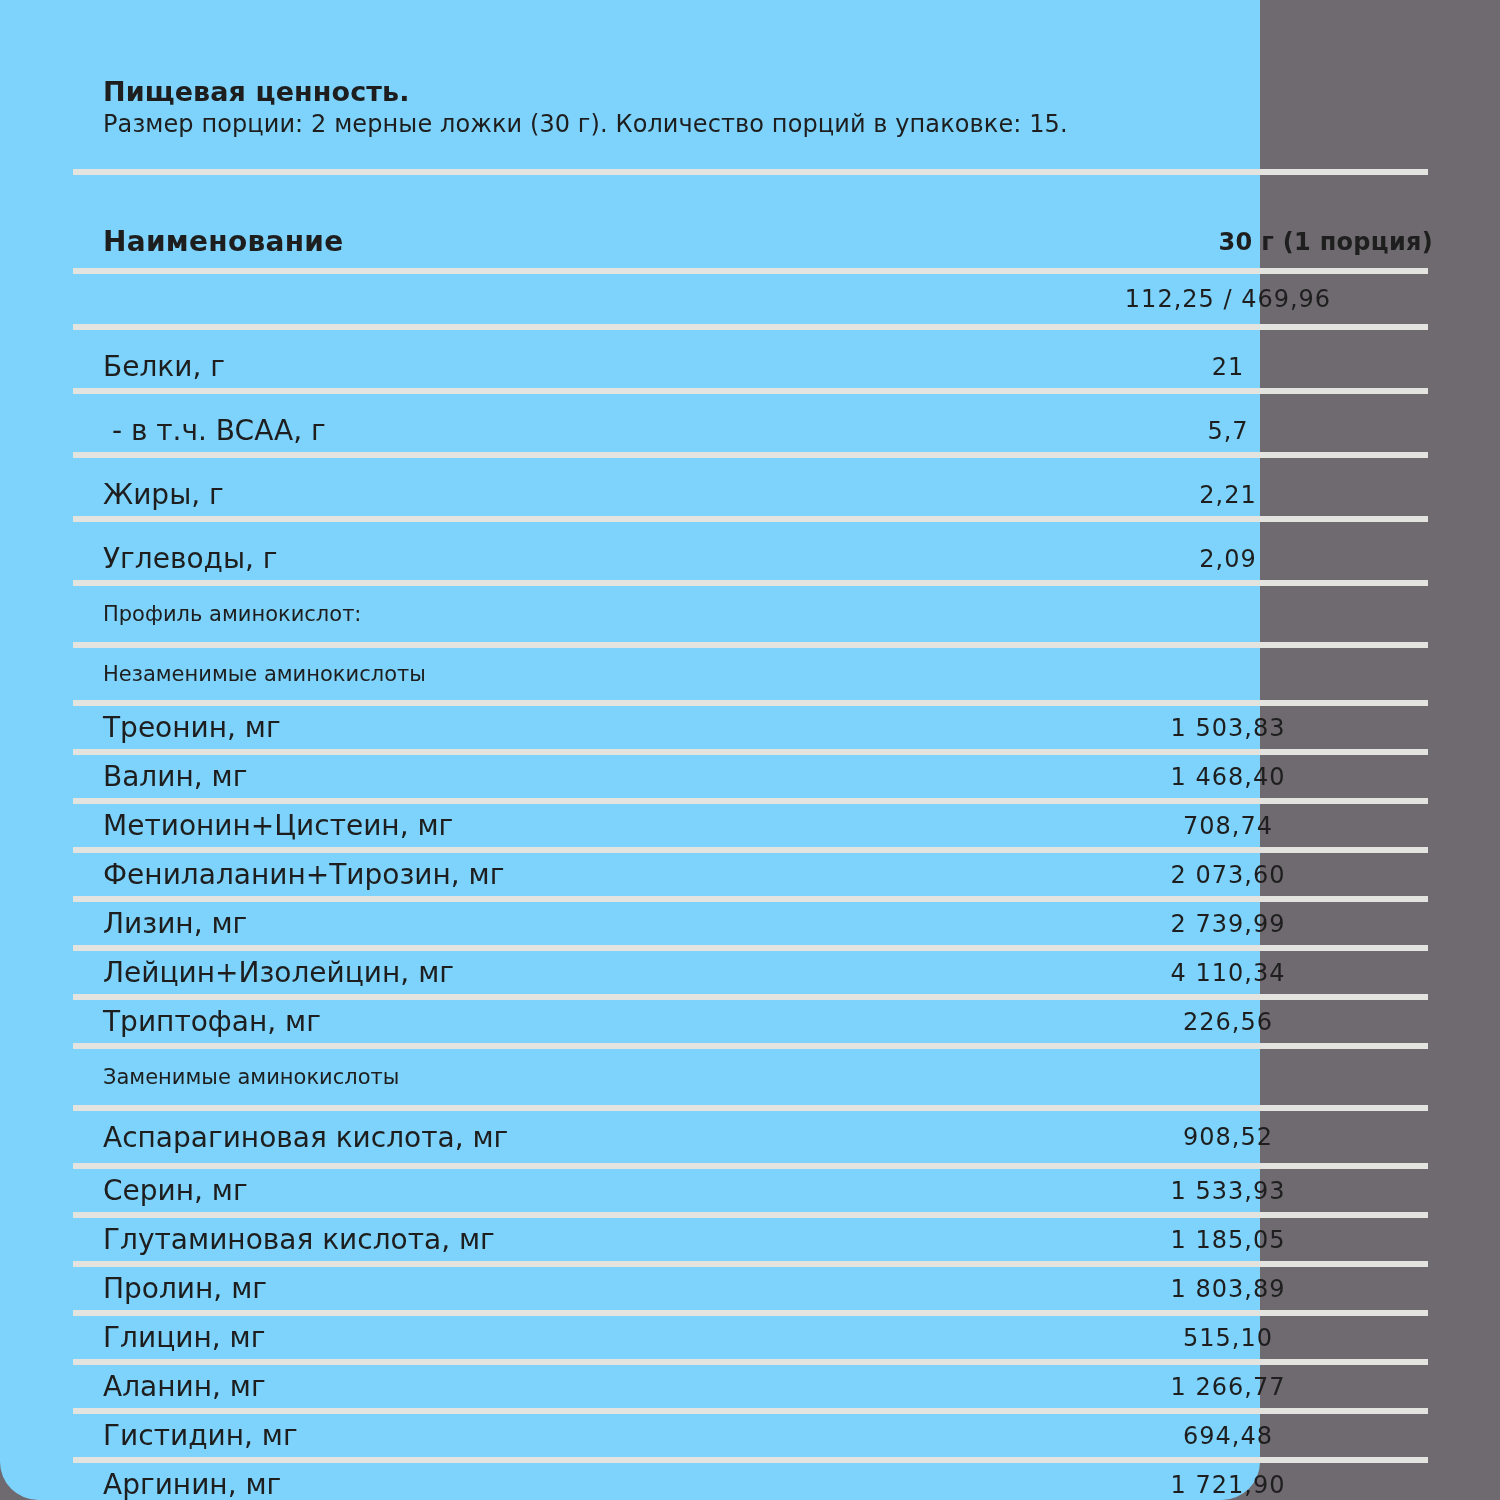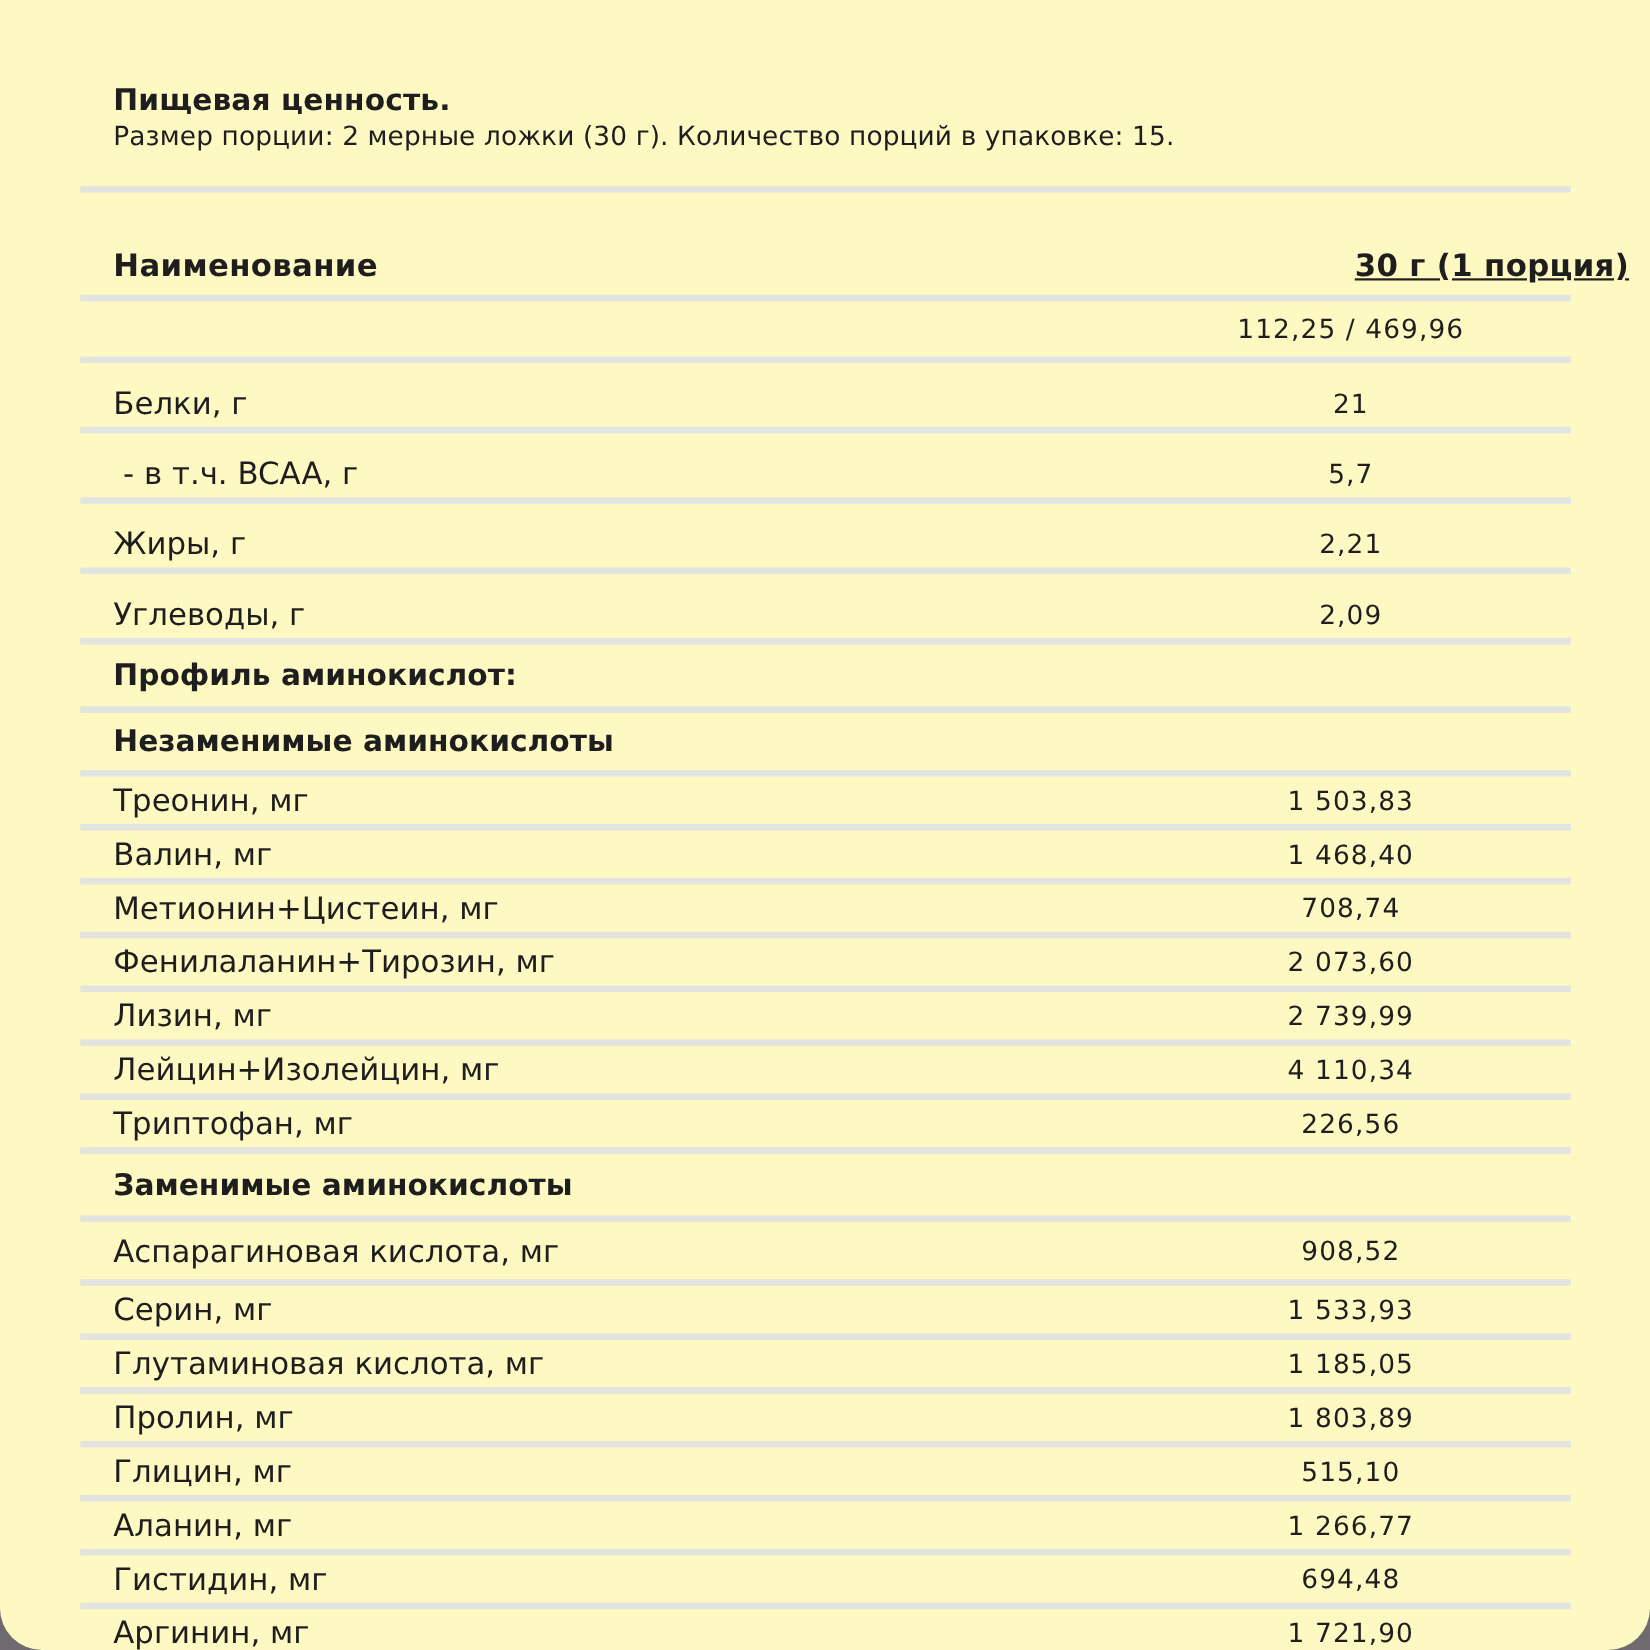--- a/index.html
+++ b/index.html
@@ -12,23 +12,23 @@
     background: #6e6a70;
     position: relative;
     overflow: hidden;
     font-family: "DejaVu Sans", sans-serif;
     color: #1c1c1c;
   }
   .card {
     position: absolute;
     left: 0;
     top: 0;
-    width: 1500px;
+    width: 1260px;
     height: 1500px;
-    background: #fef9c3;
+    background: #7dd3fc;
     border-radius: 0 0 38px 38px;
   }
   .heading {
     position: absolute;
     left: 103px;
     top: 76px;
     font-size: 27px;
     font-weight: bold;
     letter-spacing: 0.1px;
     color: #1e1e1e;
@@ -71,24 +71,24 @@
     text-align: center;
     font-size: 24px;
     color: #1e1e1e;
     letter-spacing: 1px;
     white-space: pre;
   }
   .row.header .name, .row.header .value {
     font-weight: bold;
     letter-spacing: 0.3px;
   }
-  .row.header .value { font-size: 28px; left: 1118px; width: 290px; text-align: right; text-decoration: underline; }
+  .row.header .value { font-size: 24px; left: 1070px; width: 290px; text-align: right; }
   .row.section .name {
-    font-weight: bold;
-    font-size: 27px;
+    font-weight: normal;
+    font-size: 21px;
   }
   .h-header { height: 53px; margin-top: 40px; }
   .h-energy { height: 50px; }
   .h-std { height: 43px; margin-top: 15px; }
   .h-section { height: 56px; }
   .h-section2 { height: 52px; }
   .h-amino { height: 43px; }
 </style>
 </head>
 <body>

